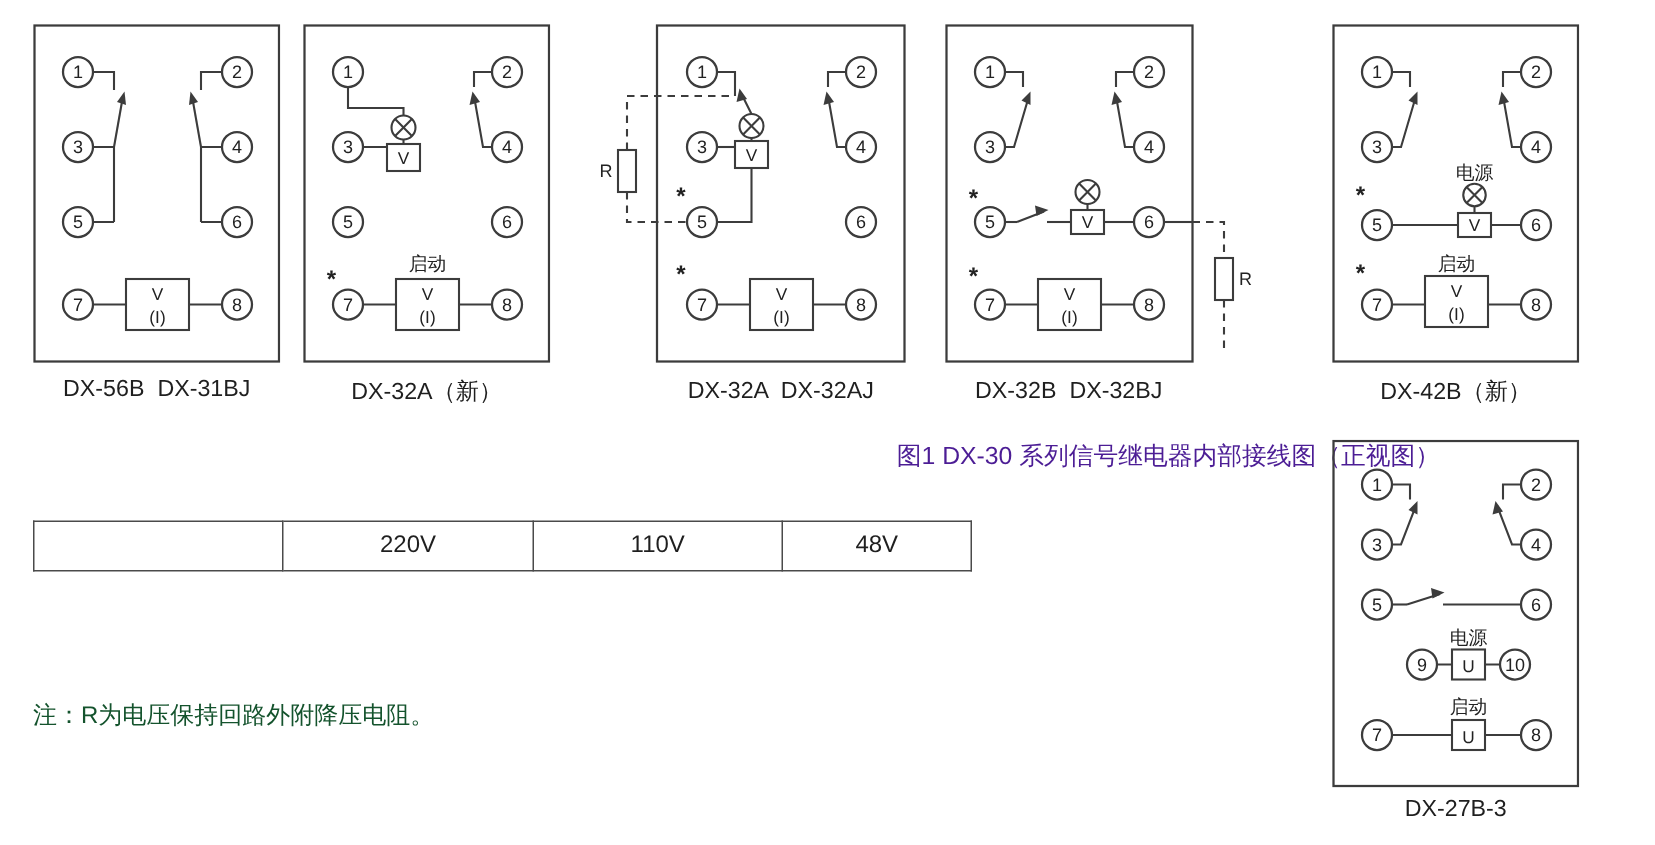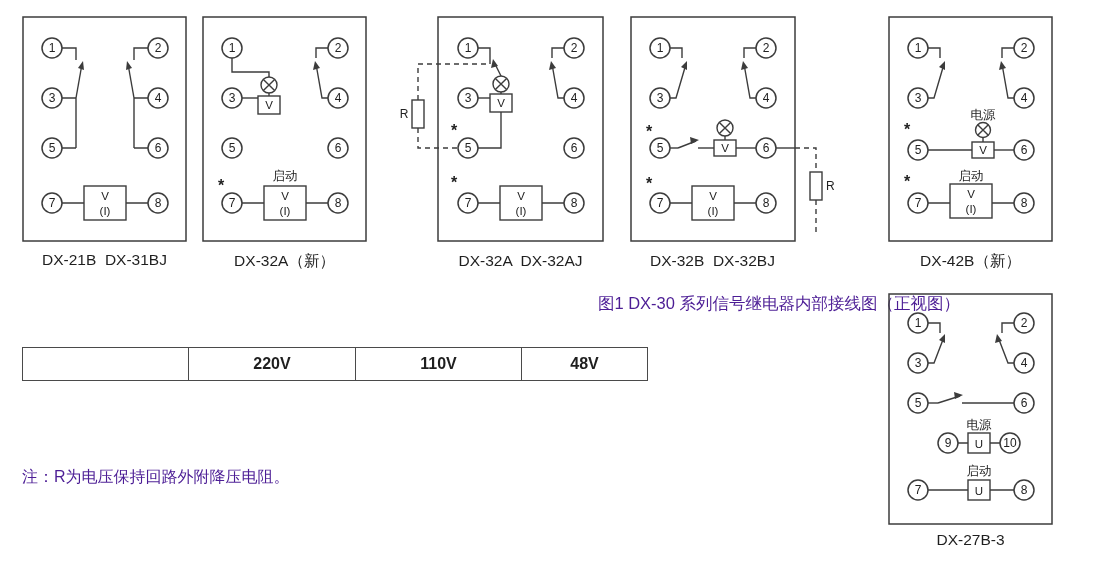--- a/index.html
+++ b/index.html
@@ -1,24 +1,24 @@
 <!DOCTYPE html>
 <html><head>
 <meta charset="utf-8">
 <style>
   html,body{margin:0;padding:0}
   body{width:1103px;height:563px;position:relative;background:#ffffff;
        font-family:"Liberation Sans","DejaVu Sans",sans-serif;color:#2b2b2b;overflow:hidden}
   .diagram{position:absolute}
   .dlabel{position:absolute;text-align:center;font-size:15.5px;color:#1f1f1f;white-space:pre}
   .caption{position:absolute;left:60px;top:293px;width:900px;text-align:right;font-size:16.5px;color:#4c1d95}
-  .note{position:absolute;left:22px;top:467px;font-size:16px;color:#4c1d95}
+  .note{position:absolute;left:22px;top:467px;font-size:16px;color:#14532d}
   table.spec{position:absolute;left:22px;top:347px;width:625px;border-collapse:collapse;
              table-layout:fixed;font-size:16px;color:#1f1f1f}
-  table.spec td,table.spec th{border:1px solid #4a4a4a;height:32px;text-align:center;font-weight:bold;padding:0}
+  table.spec td,table.spec th{border:1px solid #4a4a4a;height:32px;text-align:center;font-weight:normal;padding:0}
   svg path,svg rect,svg circle{fill:none;stroke:#3c3c3c;stroke-width:1.4}
   svg .frame{stroke-width:1.5}
   svg .arrow{fill:#3c3c3c;stroke:none}
   svg text{fill:#222;stroke:none;font-size:12px;text-anchor:middle;
            font-family:"Liberation Sans","DejaVu Sans",sans-serif}
   svg circle.term{fill:#fff;stroke-width:1.5}
   svg text.coil{font-size:11.5px}
   svg text.star{font-size:16px;font-weight:bold}
   svg text.cjk{font-size:12.5px}
   svg text.tl{text-anchor:start}
@@ -75,21 +75,21 @@
   <g>
         <circle class="term" cx="30" cy="187" r="10"></circle>
         <text x="30" y="191">7</text>
       </g>
   <g>
         <circle class="term" cx="136" cy="187" r="10"></circle>
         <text x="136" y="191">8</text>
       </g>
 </svg>
 </div>
-<div class="dlabel" style="left:22px;top:251px;width:165px">DX-21B  DX-31BJ</div>
+<div class="dlabel" style="left:22px;top:251px;width:165px">DX-56B  DX-31BJ</div>
 
 <div class="diagram" style="left:202px;top:16px">
 <svg width="165" height="232" viewBox="0 0 165 232">
   <rect class="frame" x="1" y="1" width="163" height="224"></rect>
   <g>
     <path d="M30,42 V56 H67 V61"></path>
     <circle cx="67" cy="69" r="8"></circle>
     <path d="M61.4,63.4 L72.6,74.6 M72.6,63.4 L61.4,74.6"></path>
     <path d="M67,77 V80"></path>
     <rect x="56" y="80" width="22" height="18"></rect>

